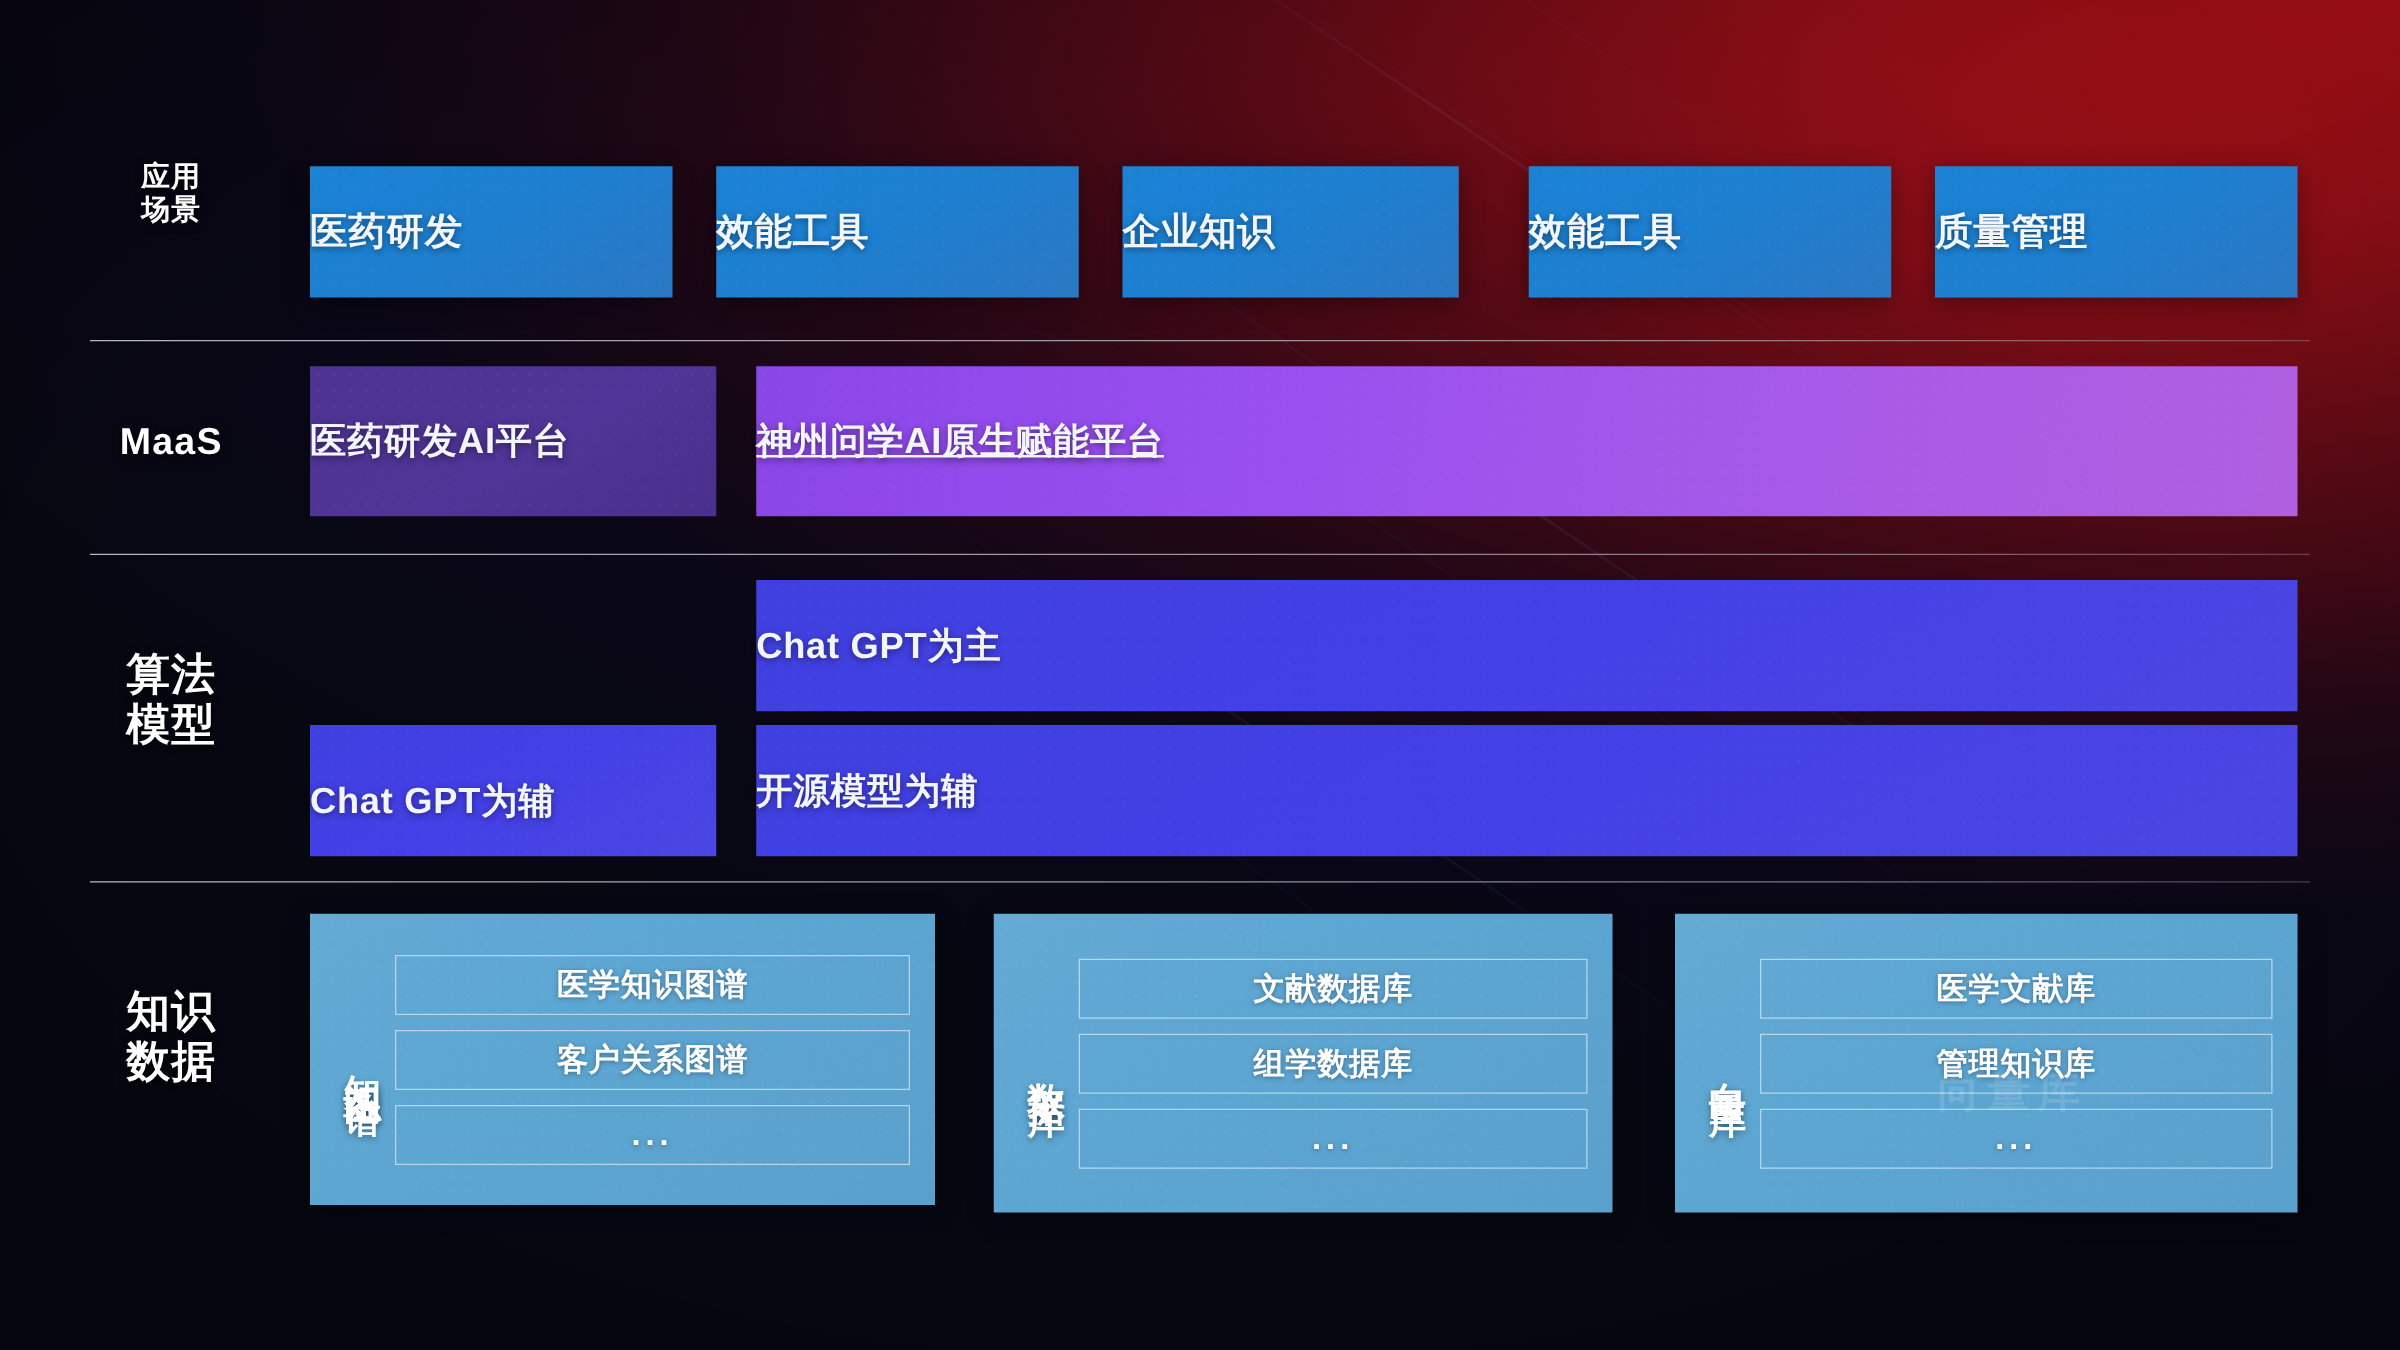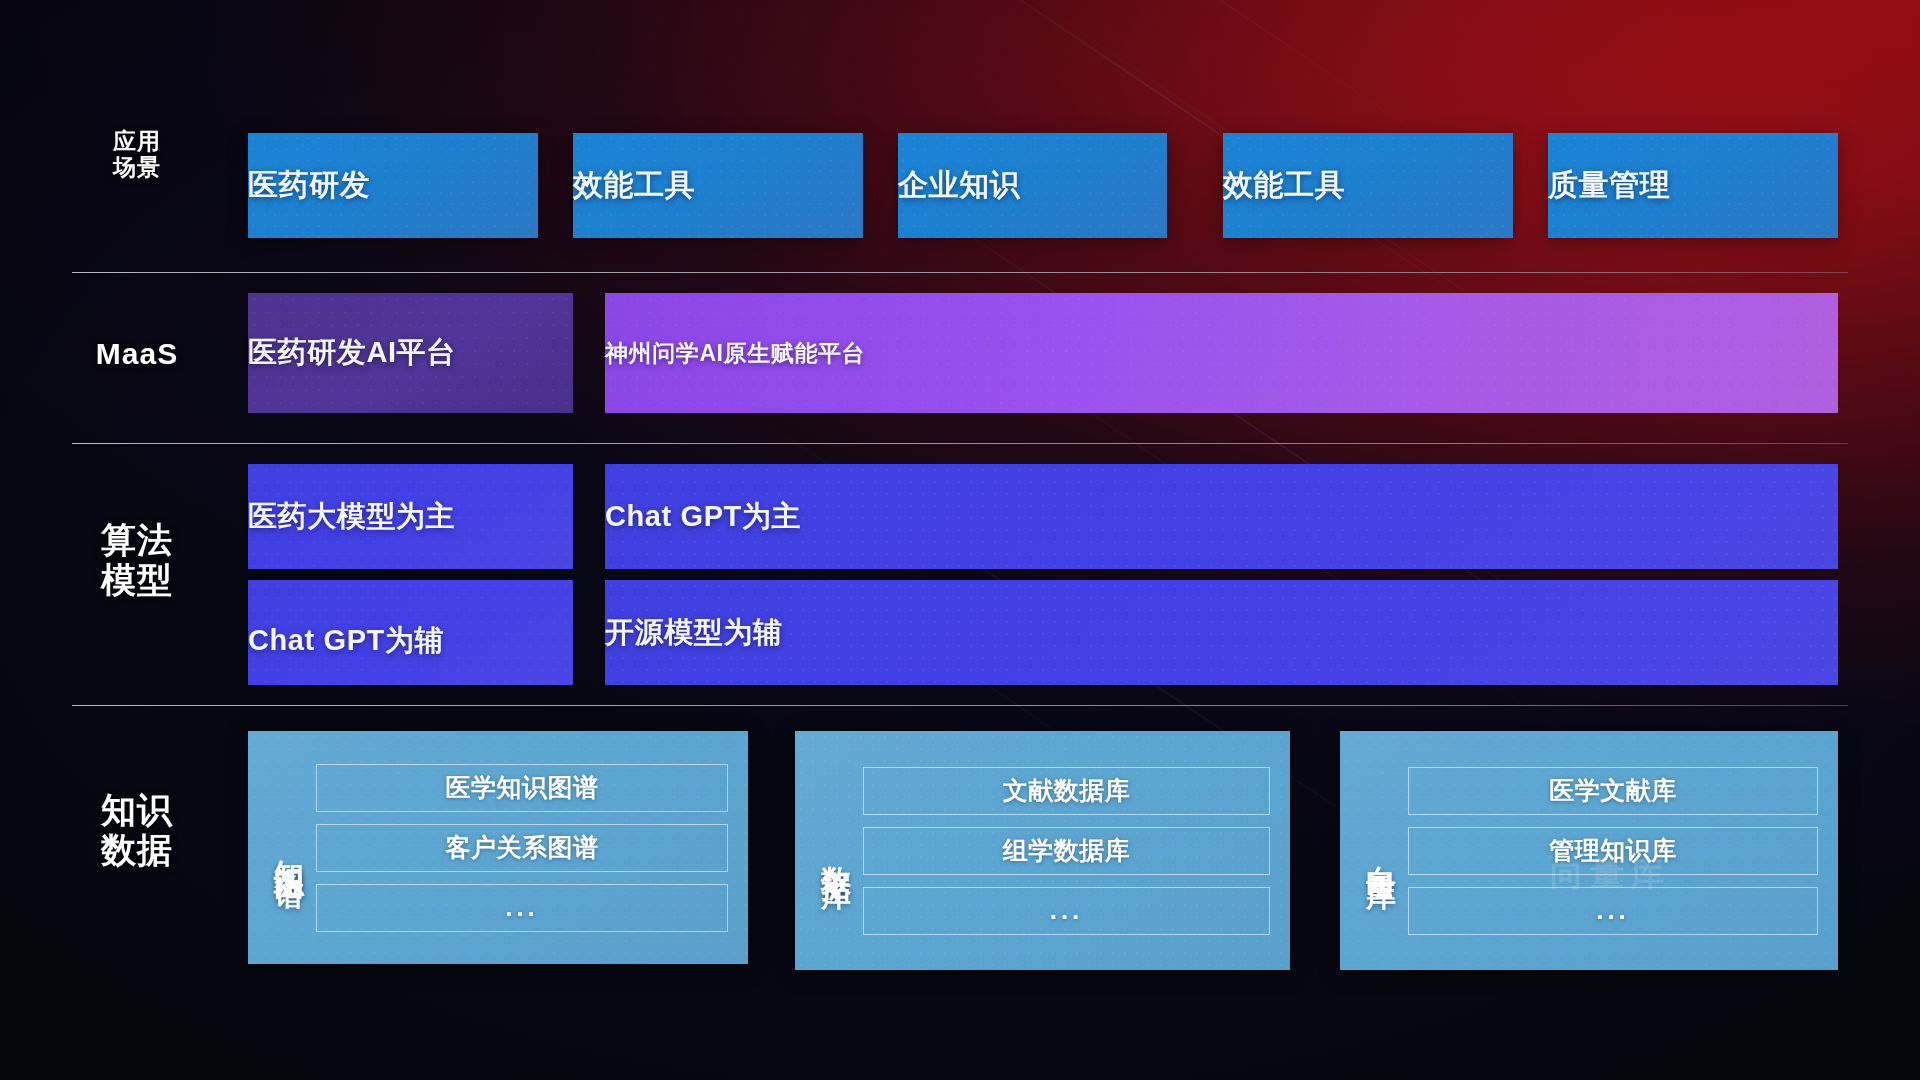--- a/index.html
+++ b/index.html
@@ -72,21 +72,22 @@
     background-image:radial-gradient(rgba(255,255,255,.20) 1px, transparent 1px);
     background-size:11px 11px; opacity:.30; pointer-events:none;
   }
 
   .maas-left {
     background:linear-gradient(150deg, #4e3391 0%, #503497 55%, #4a2f8c 100%);
     font-size:29px;
   }
   .maas-right {
     background:linear-gradient(100deg, #8b46e8 0%, #9950ef 35%, #a559e8 62%, #b05fe0 100%);
-    font-size:23px;
+    font-size:29px;
+    text-decoration:underline;
   }
   .maas-right::after, .maas-left::after {
     content:""; position:absolute; inset:0;
     background-image:radial-gradient(rgba(255,255,255,.22) 1px, transparent 1px);
     background-size:13px 13px; opacity:.25; pointer-events:none;
   }
 
   .algo-card {
     background:linear-gradient(150deg, #4040e0 0%, #4340e6 50%, #4b46e2 100%);
     font-size:29px;
@@ -187,23 +188,20 @@
   </div>
   <div class="card maas-right" style="left:605px; top:293px; width:1233px; height:120px;">
     <span style="position:relative;z-index:1;">神州问学AI原生赋能平台</span>
   </div>
 
   <div class="divider" style="top:443px;"></div>
 
   <div class="row-label" style="left:72px; top:520px; width:130px; font-size:35px;">算法
 模型</div>
 
-  <div class="card algo-card" style="left:248px; top:464px; width:325px; height:105px;">
-    <span style="position:relative;z-index:1;">医药大模型为主</span>
-  </div>
   <div class="card algo-card" style="left:605px; top:464px; width:1233px; height:105px;">
     <span style="position:relative;z-index:1;">Chat GPT为主</span>
   </div>
   <div class="card algo-card" style="left:248px; top:580px; width:325px; height:105px;">
     <span style="position:relative;z-index:1;margin-top:16px;">Chat GPT为辅</span>
   </div>
   <div class="card algo-card" style="left:605px; top:580px; width:1233px; height:105px;">
     <span style="position:relative;z-index:1;">开源模型为辅</span>
   </div>
 

